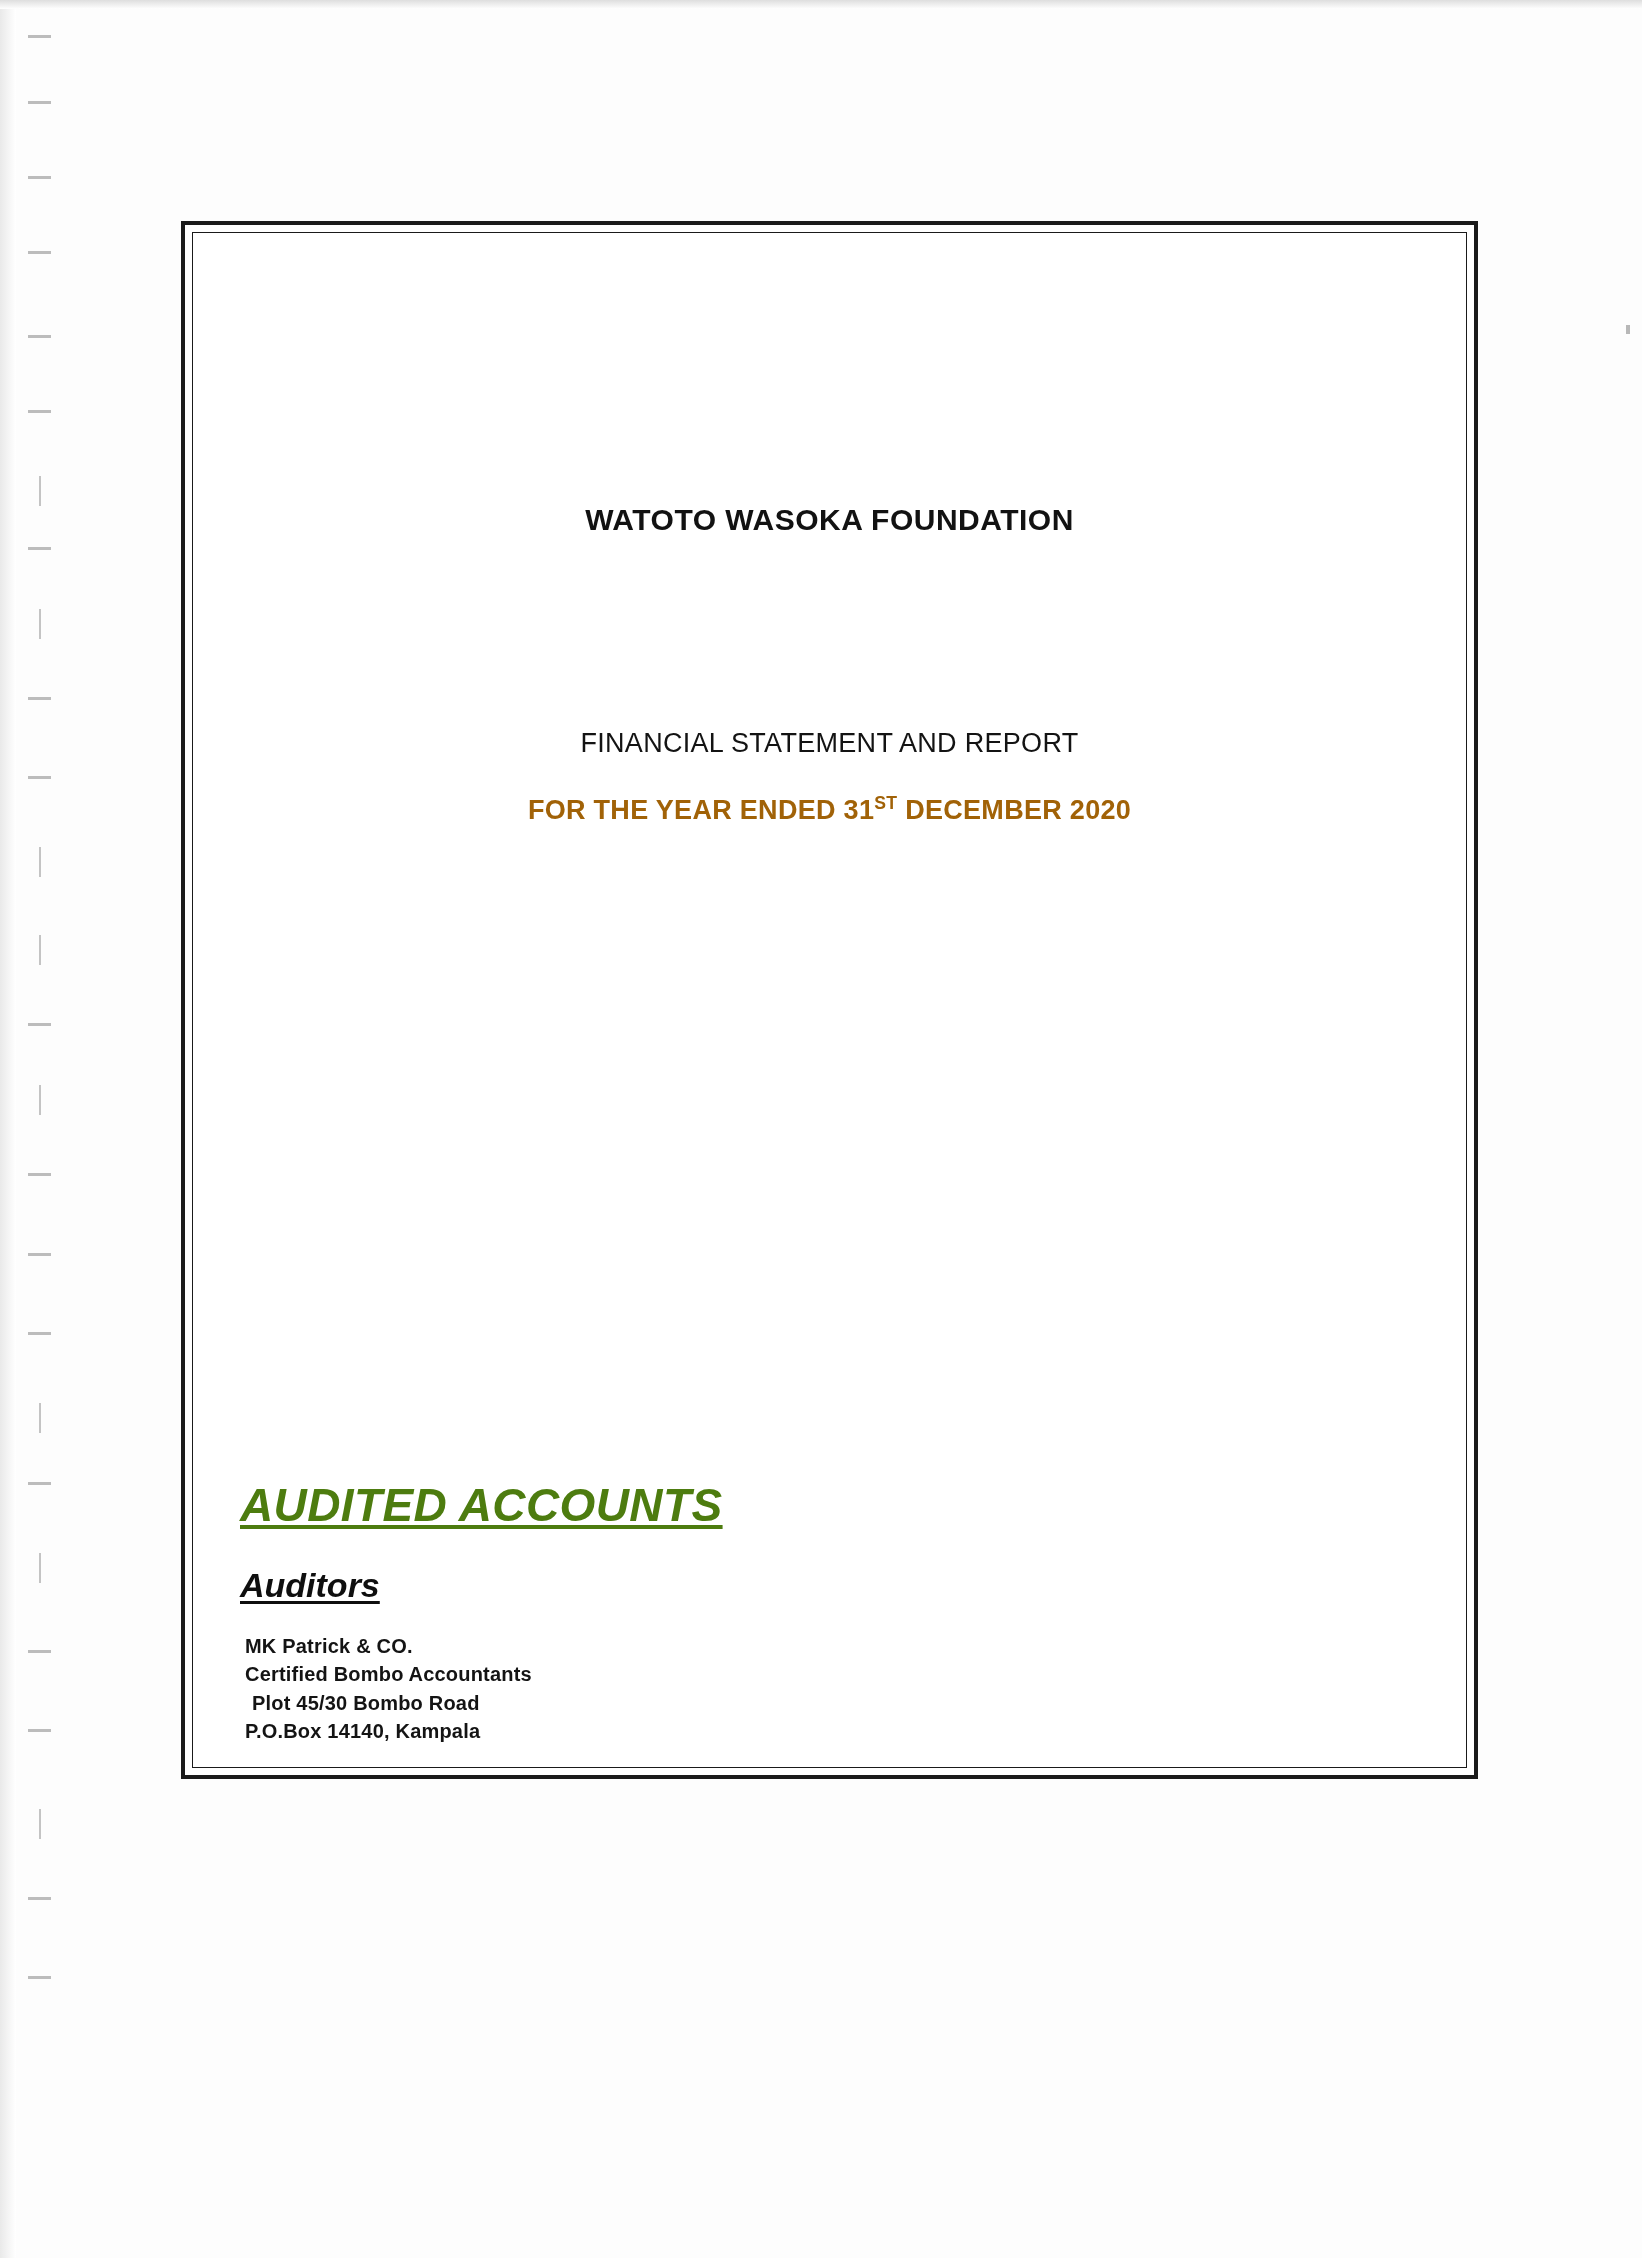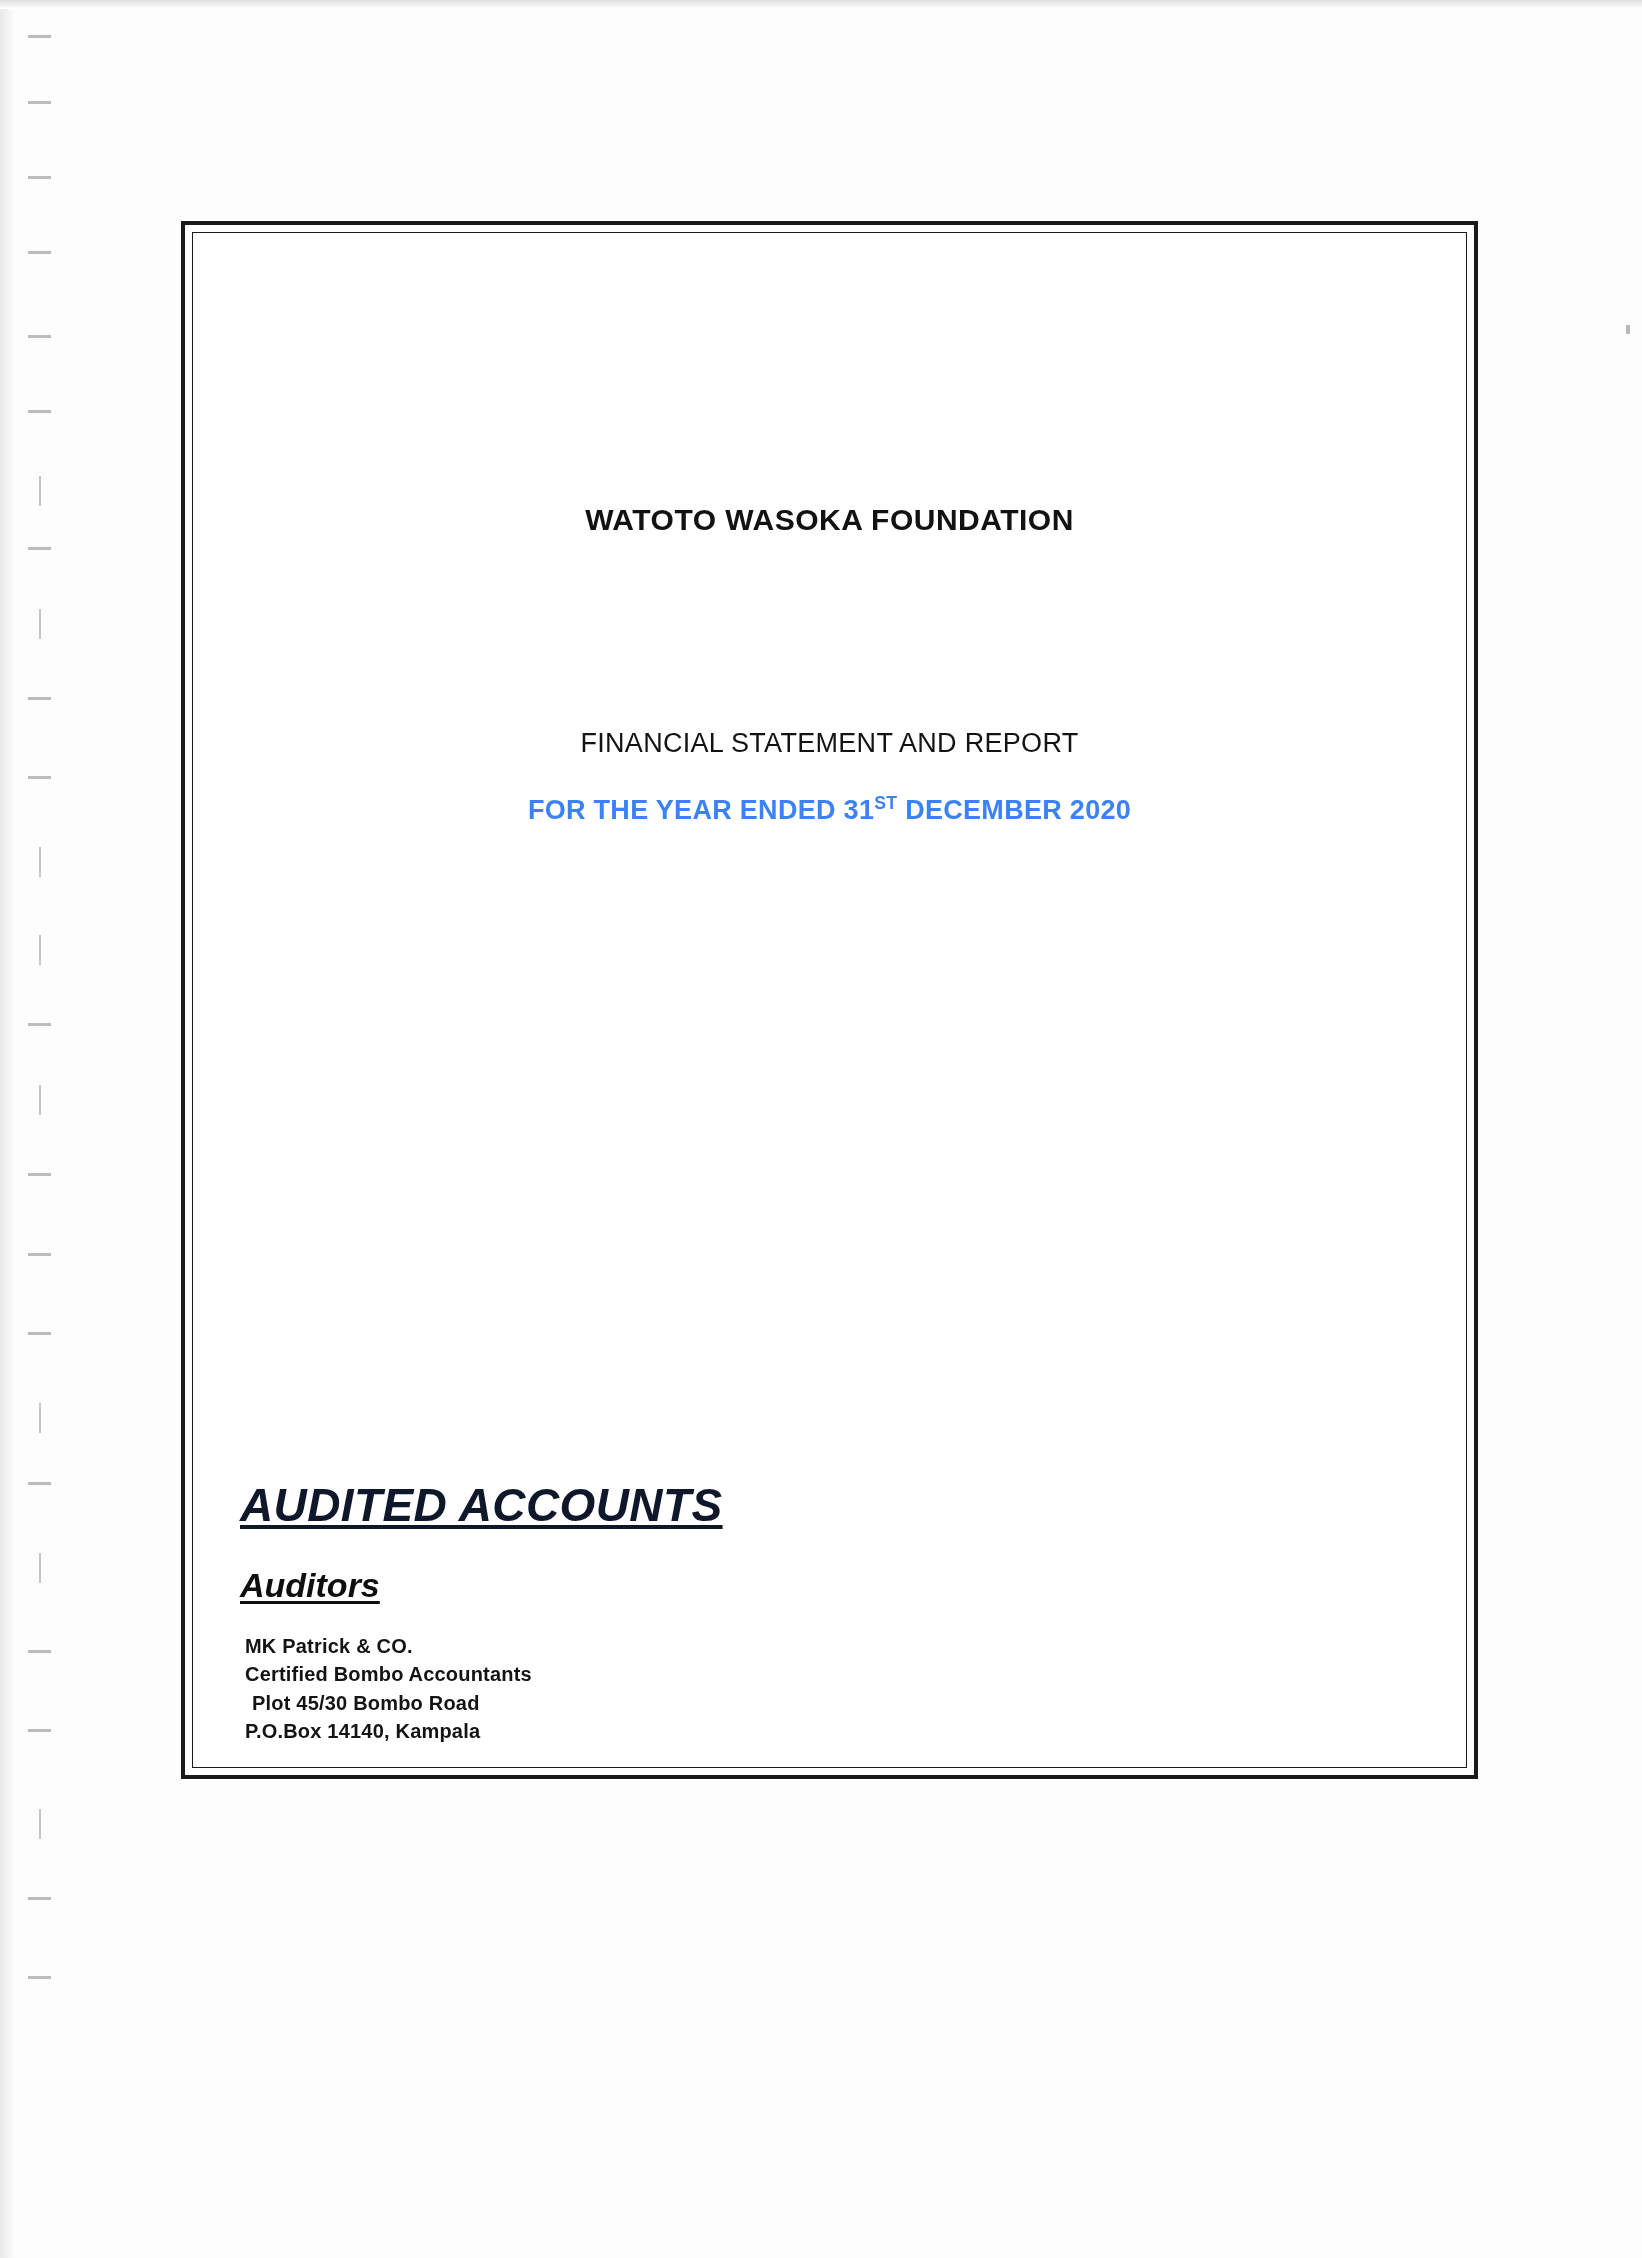--- a/index.html
+++ b/index.html
@@ -114,40 +114,40 @@
     font-size: 27px;
     font-weight: normal;
     letter-spacing: 0.3px;
     color: #131313;
   }
   .statement-line2 {
     margin-top: 34px;
     font-size: 27px;
     font-weight: bold;
     letter-spacing: 0.3px;
-    color: #3b82f6;
+    color: #a16207;
     text-align: center;
   }
   .statement-line2 sup {
     font-size: 17.6px;
     vertical-align: super;
     font-weight: bold;
   }
 
   .audited-heading {
     position: absolute;
     left: 55px;
     top: 1253px;
     font-size: 46px;
     font-style: italic;
     font-weight: bold;
     text-decoration: underline;
     text-underline-offset: 4.4px;
     letter-spacing: 0.4px;
-    color: #0f172a;
+    color: #4d7c0f;
   }
 
   .auditors-heading {
     position: absolute;
     left: 55px;
     top: 1341px;
     font-size: 34px;
     font-style: italic;
     font-weight: bold;
     text-decoration: underline;

